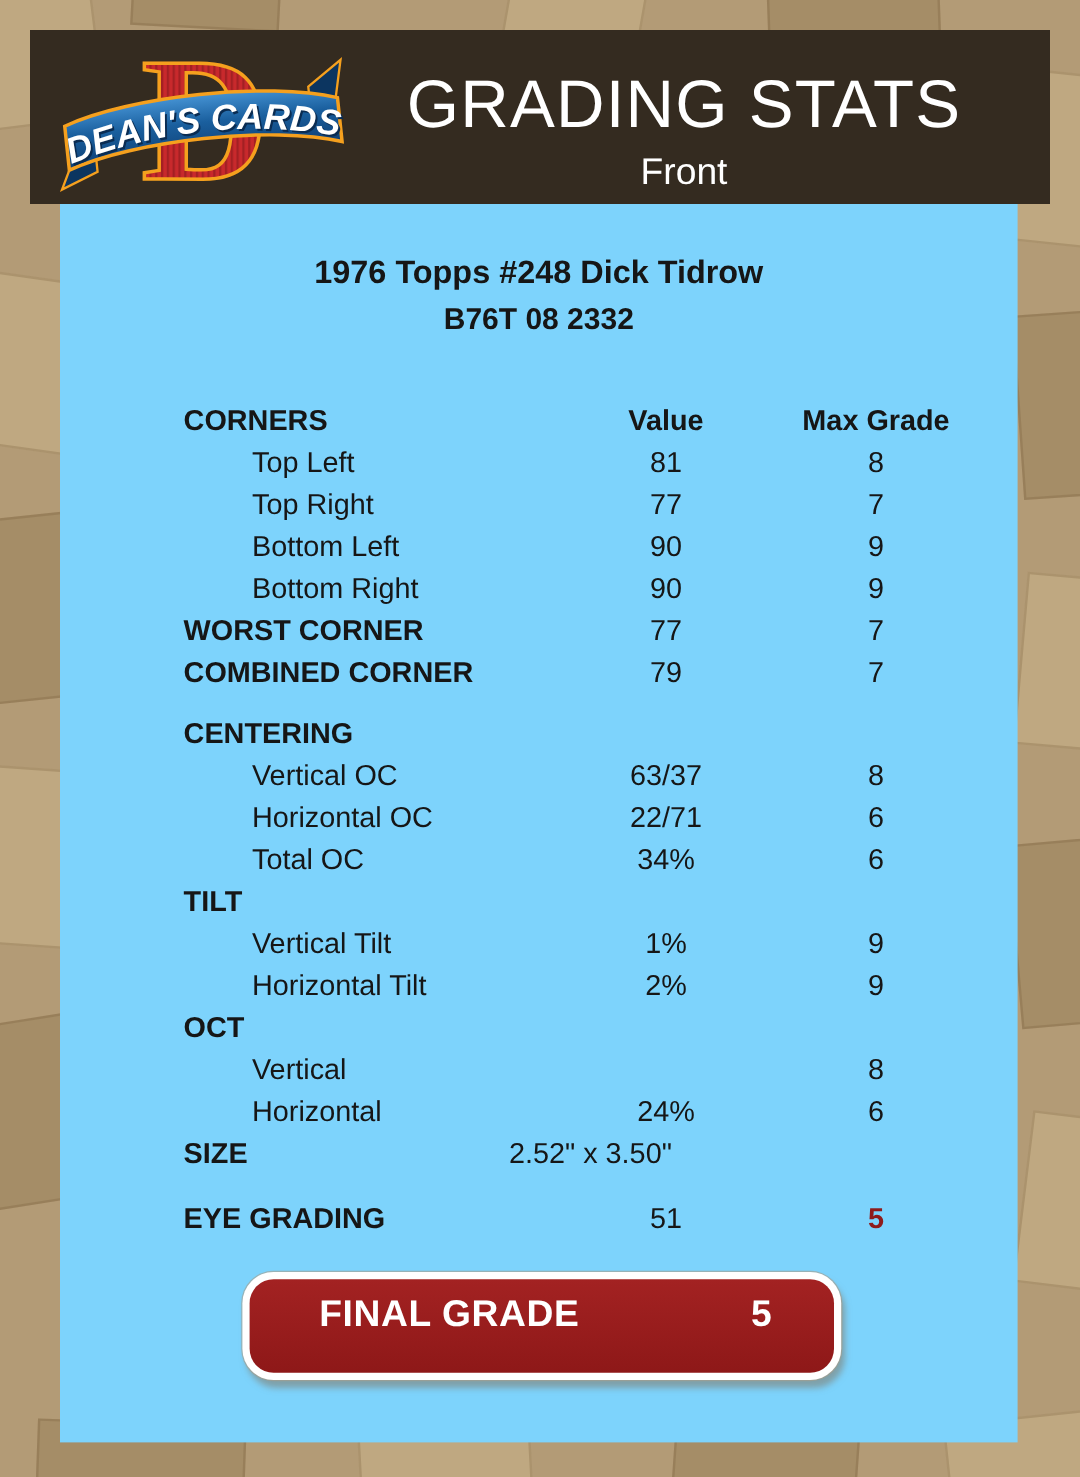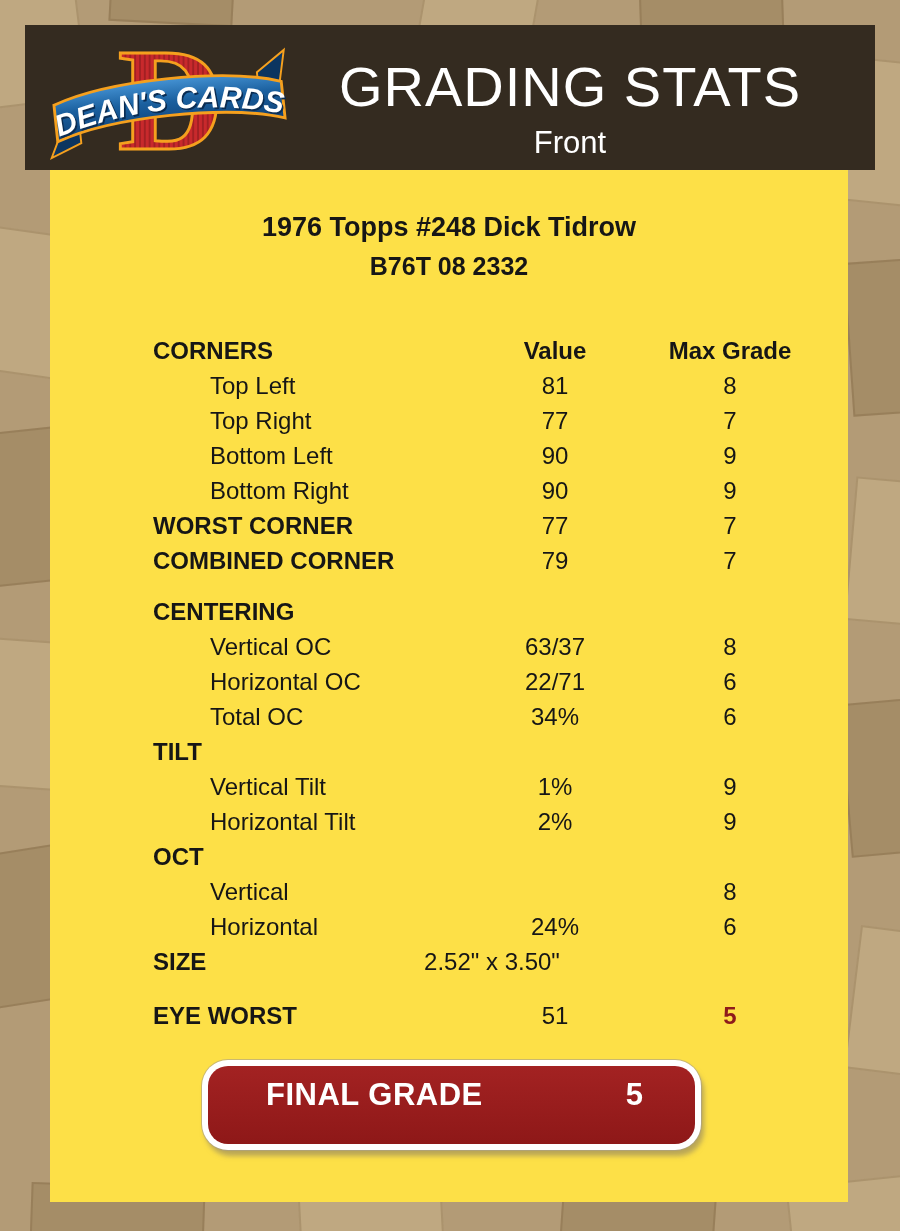--- a/index.html
+++ b/index.html
@@ -31,21 +31,21 @@
   }
   .hdr-sub {
     position:absolute; left:0; right:0; top:101px;
     font-size:31px; line-height:34px;
   }
   .logo-svg { position:absolute; left:22px; top:10px; }
 
   
   .panel {
     position:absolute; left:50px; top:170px; width:798px; height:1032px;
-    background:#fde047; color:#161616;
+    background:#7dd3fc; color:#161616;
   }
   .card-title {
     position:absolute; left:0; width:100%; top:41px;
     text-align:center; font-weight:bold; font-size:27px; line-height:32px;
   }
   .card-code {
     position:absolute; left:0; width:100%; top:80px;
     text-align:center; font-size:25px; line-height:32px;font-weight:bold;
   }
 
@@ -232,21 +232,21 @@
         <span class="lbl">Horizontal</span>
         <span class="val">24%</span>
         <span class="max">6</span>
       </div>
       <div class="row section val-shift">
         <span class="lbl">SIZE</span>
         <span class="val">2.52" x 3.50"</span>
         <span class="max"></span>
       </div>
       <div class="row section gap-xl">
-        <span class="lbl">EYE WORST</span>
+        <span class="lbl">EYE GRADING</span>
         <span class="val">51</span>
         <span class="max red">5</span>
       </div>
     </div>
 
   <div class="final-btn">
     <div class="final-inner">
       <span class="final-label">FINAL GRADE</span>
       <span class="final-value">5</span>
     </div>

